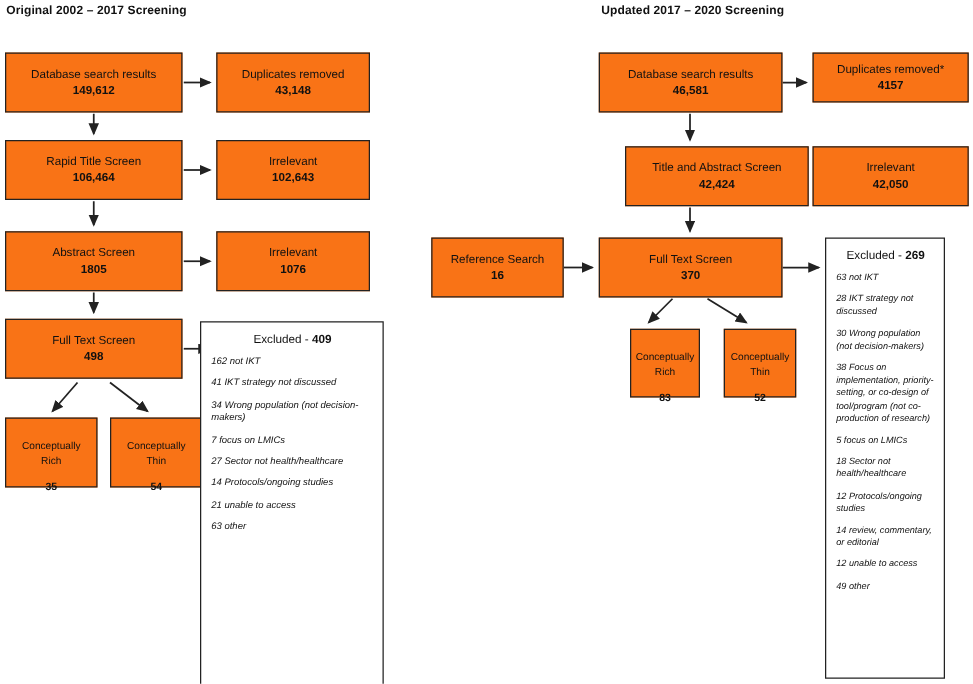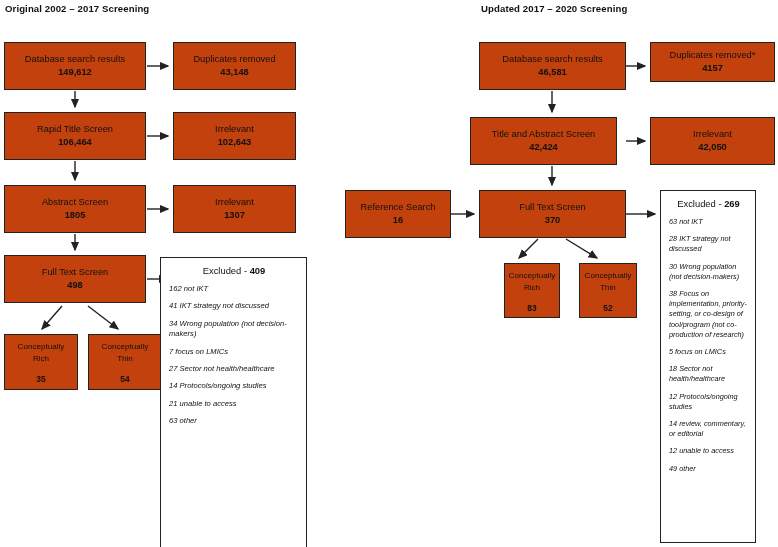--- a/index.html
+++ b/index.html
@@ -13,29 +13,29 @@
   #canvas{position:absolute;left:0;top:0;width:778px;height:547px;}
 
   .panel-title{
     position:absolute;font-size:9.6px;font-weight:bold;letter-spacing:.1px;
     white-space:nowrap;color:#111;
   }
 
   
   .box{
     position:absolute;box-sizing:border-box;
-    border:1.4px solid #222;background:#c2410c;
+    border:1.4px solid #222;background:#f97316;
     display:flex;flex-direction:column;align-items:center;justify-content:center;
     font-size:9.3px;line-height:13px;text-align:center;color:#111;
   }
   .box .lbl{display:block;}
   .box .num{display:block;font-weight:bold;}
 
   
-  .box.small{font-size:8.1px;line-height:12px;justify-content:flex-start;padding-top:6px;}
+  .box.small{font-size:8.1px;line-height:12px;justify-content:flex-start;padding-top:16px;}
   .box.small .num{margin-top:8px;font-weight:bold;font-size:8.4px;}
 
   
   .excluded{
     position:absolute;box-sizing:border-box;
     border:1.6px solid #222;background:#fff;
     padding:6px 7px 6px 8px;color:#111;
   }
   .excluded .ex-head{
     text-align:center;font-size:9.4px;line-height:14px;margin-bottom:6px;
@@ -105,21 +105,21 @@
     <span class="num">102,643</span>
   </div>
 
   <div class="box" style="left:4px;top:185px;width:142px;height:48px;">
     <span class="lbl">Abstract Screen</span>
     <span class="num">1805</span>
   </div>
 
   <div class="box" style="left:173px;top:185px;width:123px;height:48px;">
     <span class="lbl">Irrelevant</span>
-    <span class="num">1307</span>
+    <span class="num">1076</span>
   </div>
 
   <div class="box" style="left:4px;top:255px;width:142px;height:48px;">
     <span class="lbl">Full Text Screen</span>
     <span class="num">498</span>
   </div>
 
   <div class="box small" style="left:4px;top:334px;width:74px;height:56px;">
     <span class="lbl">Conceptually</span>
     <span class="lbl">Rich</span>
@@ -153,21 +153,21 @@
   <div class="box" style="left:479px;top:42px;width:147px;height:48px;">
     <span class="lbl">Database search results</span>
     <span class="num">46,581</span>
   </div>
 
   <div class="box" style="left:650px;top:42px;width:125px;height:40px;">
     <span class="lbl">Duplicates removed*</span>
     <span class="num">4157</span>
   </div>
 
-  <div class="box" style="left:470px;top:117px;width:147px;height:48px;">
+  <div class="box" style="left:500px;top:117px;width:147px;height:48px;">
     <span class="lbl">Title and Abstract Screen</span>
     <span class="num">42,424</span>
   </div>
 
   <div class="box" style="left:650px;top:117px;width:125px;height:48px;">
     <span class="lbl">Irrelevant</span>
     <span class="num">42,050</span>
   </div>
 
   <div class="box" style="left:345px;top:190px;width:106px;height:48px;">

